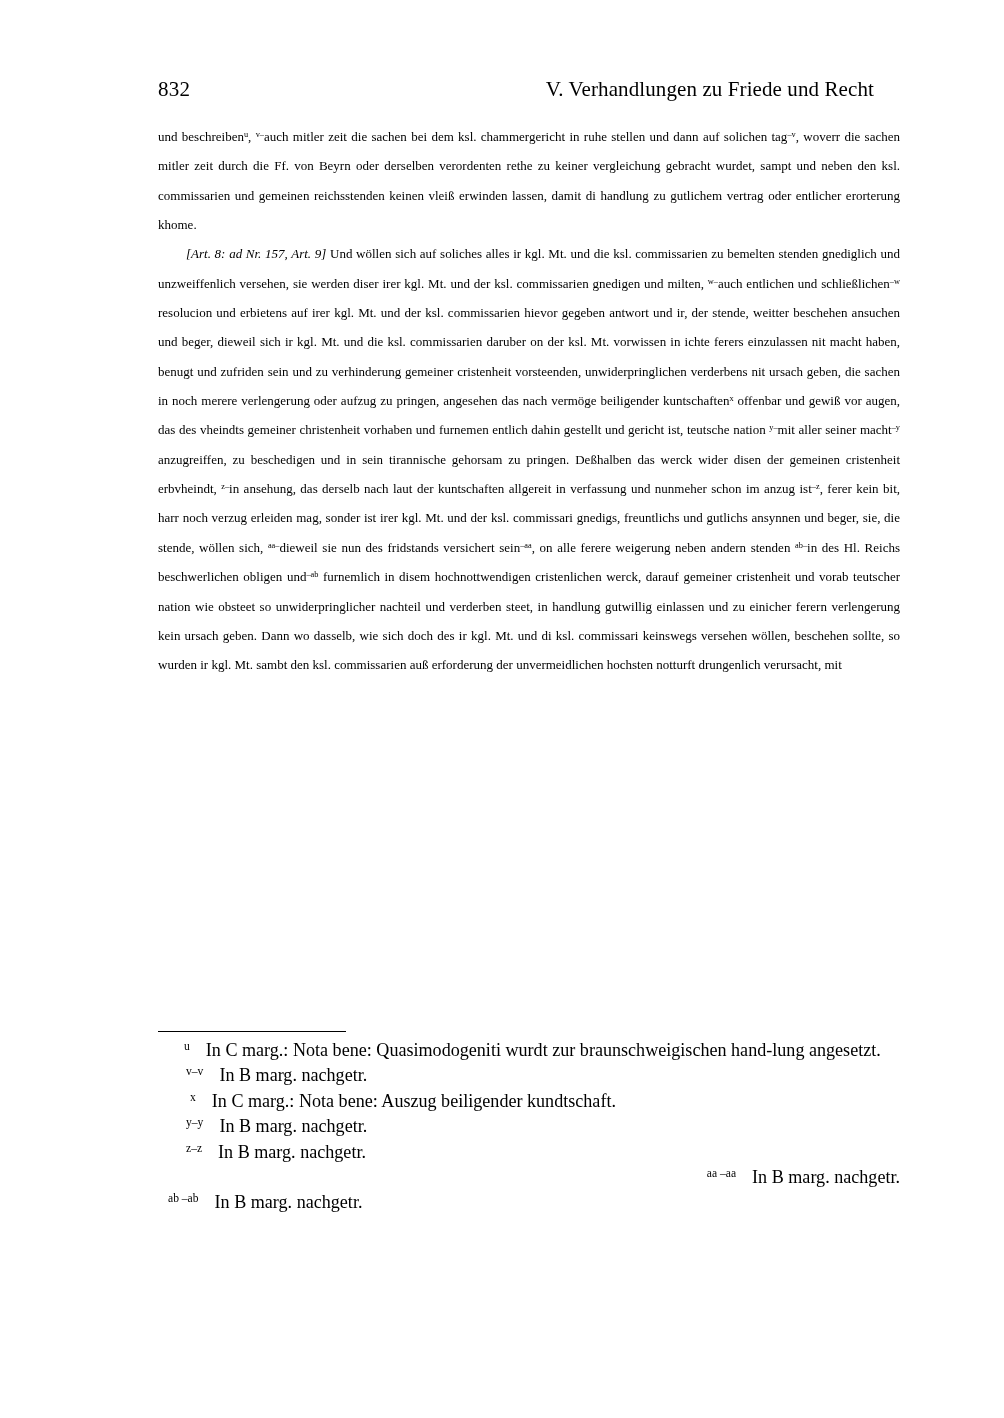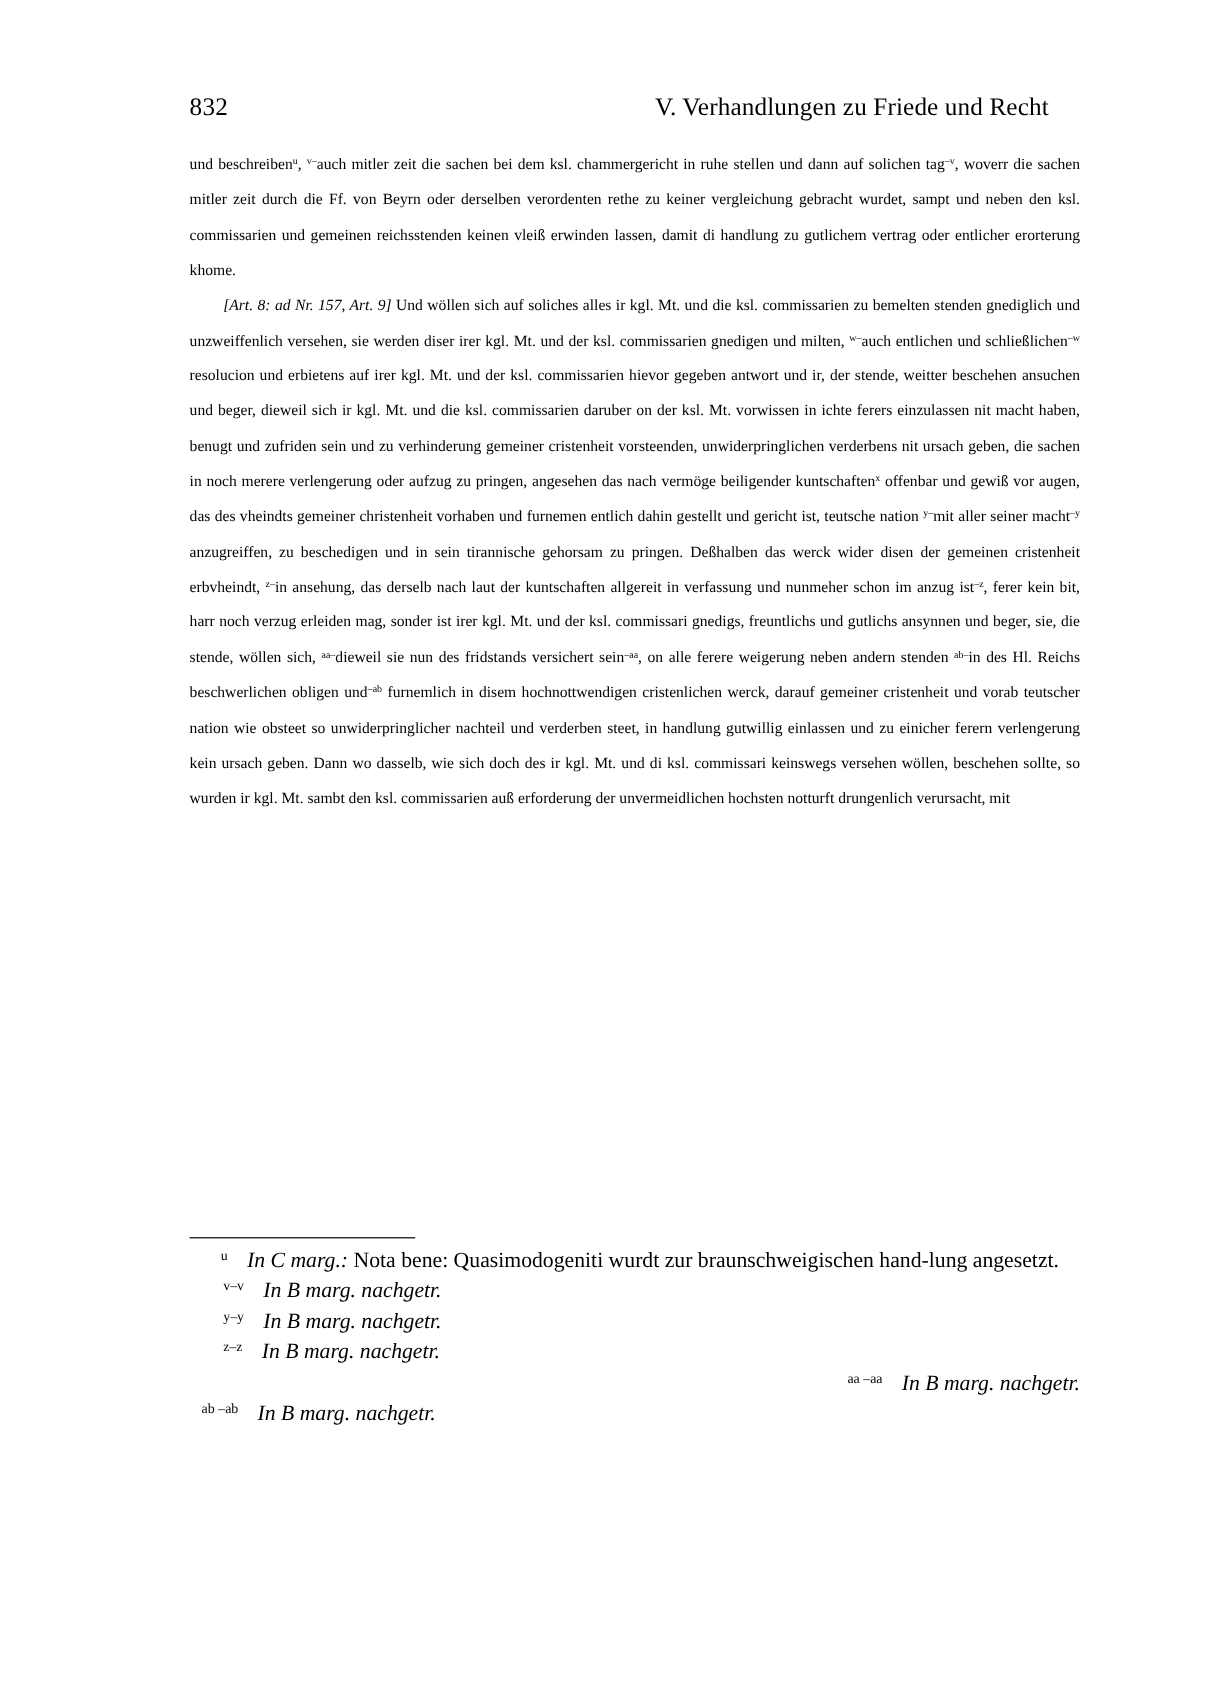--- a/index.html
+++ b/index.html
@@ -97,21 +97,21 @@
     line-height: 25.4px;
     text-align: left;
   }
   .fn .fn-mark {
     font-size: 0.64em;
     vertical-align: 0.5em;
     line-height: 0;
     white-space: nowrap;
   }
   .fn .fn-text { }
-  .fn-it { font-style: italic; }
+  .fn-it { }
   
   .fn-u     { padding-left: 0px;  text-indent: 26px; }
   .fn-vv    { text-indent: 28px; }
   .fn-ww    { text-indent: 18px; }
   .fn-x     { text-indent: 32px; }
   .fn-yy    { text-indent: 28px; }
   .fn-zz    { text-indent: 28px; }
   .fn-aa    { text-indent: 10px; text-align: right; }
   .fn-ab    { text-indent: 10px; }
   .fn .sp2 { display:inline-block; width: 16px; }
@@ -132,20 +132,21 @@
         <p class="para indent"><span class="art-ref">[Art. 8: ad Nr. 157, Art. 9]</span> Und wöllen sich auf soliches alles ir kgl. Mt. und die ksl. commissarien zu bemelten stenden gnediglich und unzweiffenlich versehen, sie werden diser irer kgl. Mt. und der ksl. commissarien gnedigen und milten, <sup class="marker">w–</sup>auch entlichen und schließlichen<sup class="marker">–w</sup> resolucion und erbietens auf irer kgl. Mt. und der ksl. commissarien hievor gegeben antwort und ir, der stende, weitter beschehen ansuchen und beger, dieweil sich ir kgl. Mt. und die ksl. commissarien daruber on der ksl. Mt. vorwissen in ichte ferers einzulassen nit macht haben, benugt und zufriden sein und zu verhinderung gemeiner cristenheit vorsteenden, unwiderpringlichen verderbens nit ursach geben, die sachen in noch merere verlengerung oder aufzug zu pringen, angesehen das nach vermöge beiligender kuntschaften<sup class="marker">x</sup> offenbar und gewiß vor augen, das des vheindts gemeiner christenheit vorhaben und furnemen entlich dahin gestellt und gericht ist, teutsche nation <sup class="marker">y–</sup>mit aller seiner macht<sup class="marker">–y</sup> anzugreiffen, zu beschedigen und in sein tirannische gehorsam zu pringen. Deßhalben das werck wider disen der gemeinen cristenheit erbvheindt, <sup class="marker">z–</sup>in ansehung, das derselb nach laut der kuntschaften allgereit in verfassung und nunmeher schon im anzug ist<sup class="marker">–z</sup>, ferer kein bit, harr noch verzug erleiden mag, sonder ist irer kgl. Mt. und der ksl. commissari gnedigs, freuntlichs und gutlichs ansynnen und beger, sie, die stende, wöllen sich, <sup class="marker">aa–</sup>dieweil sie nun des fridstands versichert sein<sup class="marker">–aa</sup>, on alle ferere weigerung neben andern stenden <sup class="marker">ab–</sup>in des Hl. Reichs beschwerlichen obligen und<sup class="marker">–ab</sup> furnemlich in disem hochnottwendigen cristenlichen werck, darauf gemeiner cristenheit und vorab teutscher nation wie obsteet so unwiderpringlicher nachteil und verderben steet, in handlung gutwillig einlassen und zu einicher ferern verlengerung kein ursach geben. Dann wo dasselb, wie sich doch des ir kgl. Mt. und di ksl. commissari keinswegs versehen wöllen, beschehen sollte, so wurden ir kgl. Mt. sambt den ksl. commissarien auß erforderung der unvermeidlichen hochsten notturft drungenlich verursacht, mit</p>
       </div>
   </div>
 
   <div class="fn-rule"></div>
 
   <div class="footnotes">
     <div id="footnote-list">
         <div class="fn fn-u"><span class="fn-mark">u</span><span class="sp2"></span><span class="fn-it">In C marg.:</span><span class="fn-text"> Nota bene: Quasimodogeniti wurdt zur braunschweigischen hand-lung angesetzt.</span></div>
         <div class="fn fn-vv"><span class="fn-mark">v–v</span><span class="sp2"></span><span class="fn-it">In B marg. nachgetr.</span></div>
+        <div class="fn fn-x"><span class="fn-mark">x</span><span class="sp2"></span><span class="fn-it">In C marg.:</span><span class="fn-text"> Nota bene: Auszug beiligender kundtschaft.</span></div>
         <div class="fn fn-yy"><span class="fn-mark">y–y</span><span class="sp2"></span><span class="fn-it">In B marg. nachgetr.</span></div>
         <div class="fn fn-zz"><span class="fn-mark">z–z</span><span class="sp2"></span><span class="fn-it">In B marg. nachgetr.</span></div>
         <div class="fn fn-aa"><span class="fn-mark">aa –aa</span><span class="sp2"></span><span class="fn-it">In B marg. nachgetr.</span></div>
         <div class="fn fn-ab"><span class="fn-mark">ab –ab</span><span class="sp2"></span><span class="fn-it">In B marg. nachgetr.</span></div>
       </div>
   </div>
 
 </div>
 
 </body></html>

